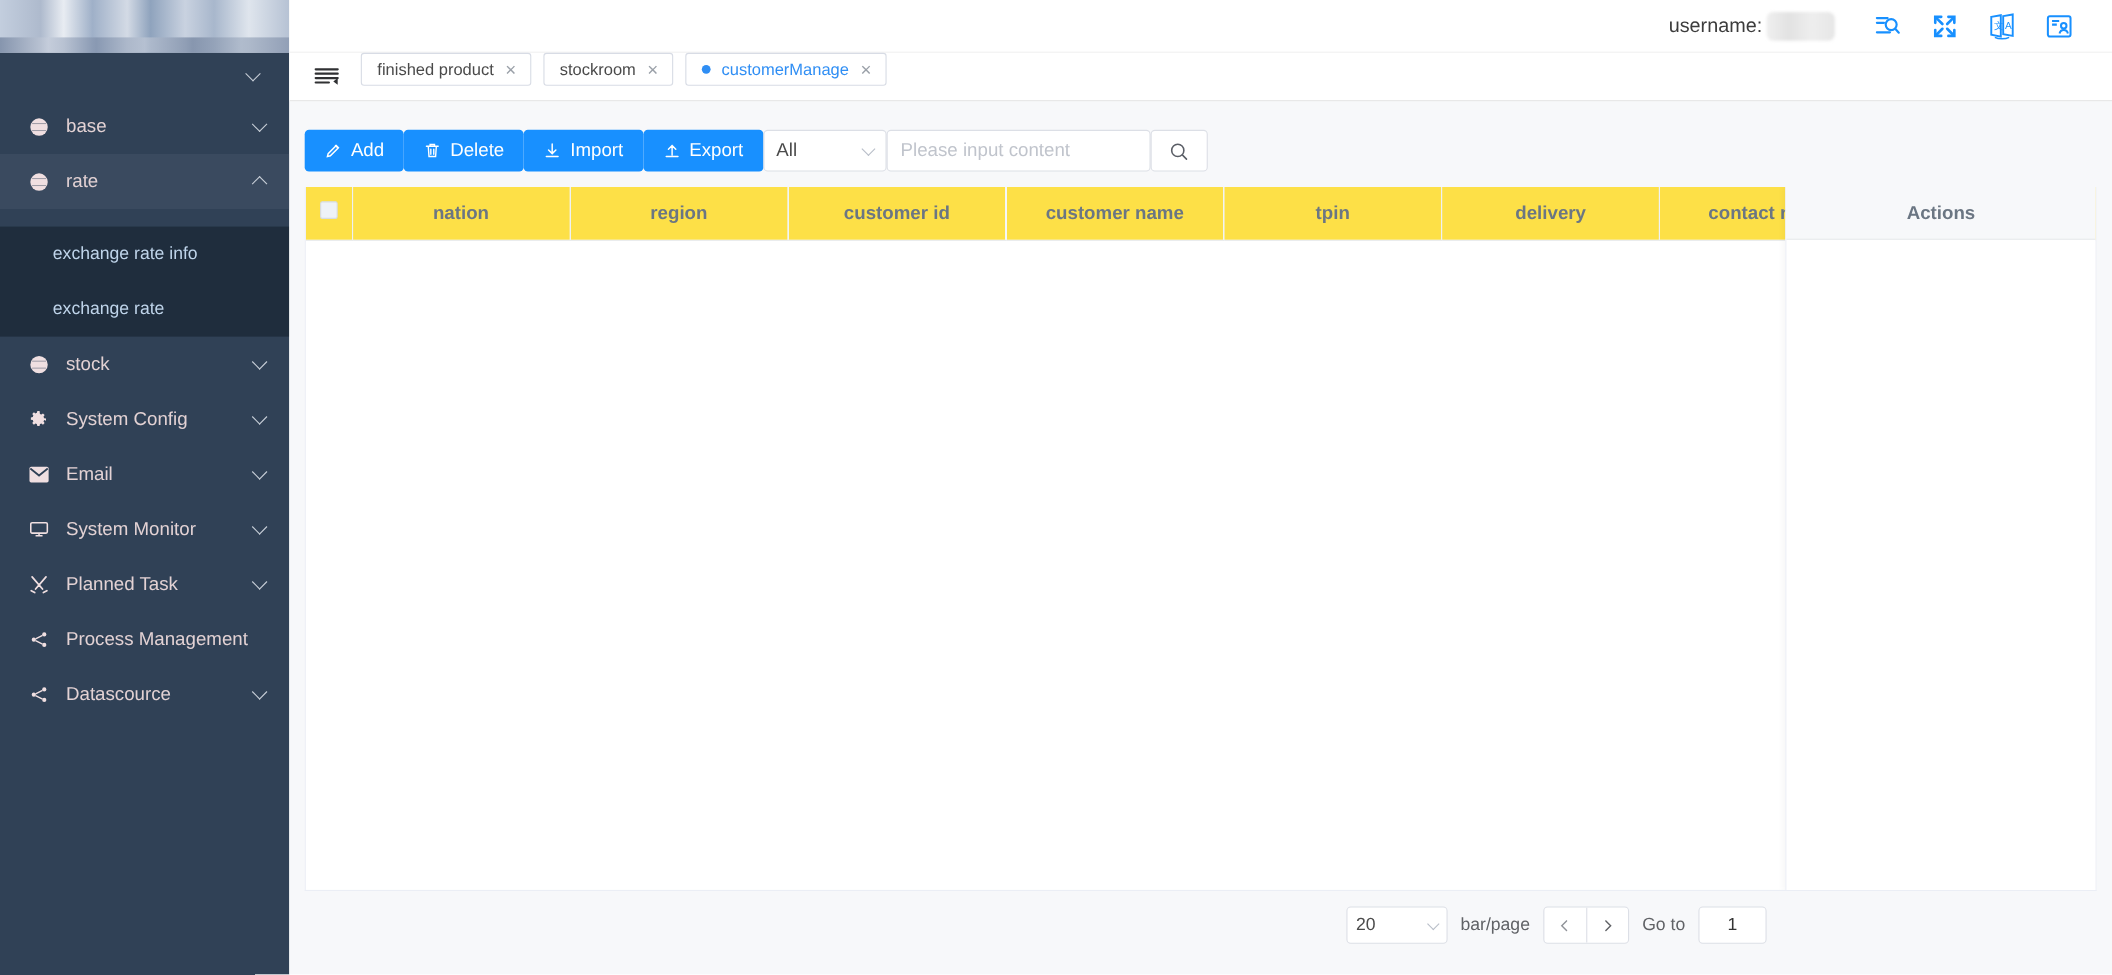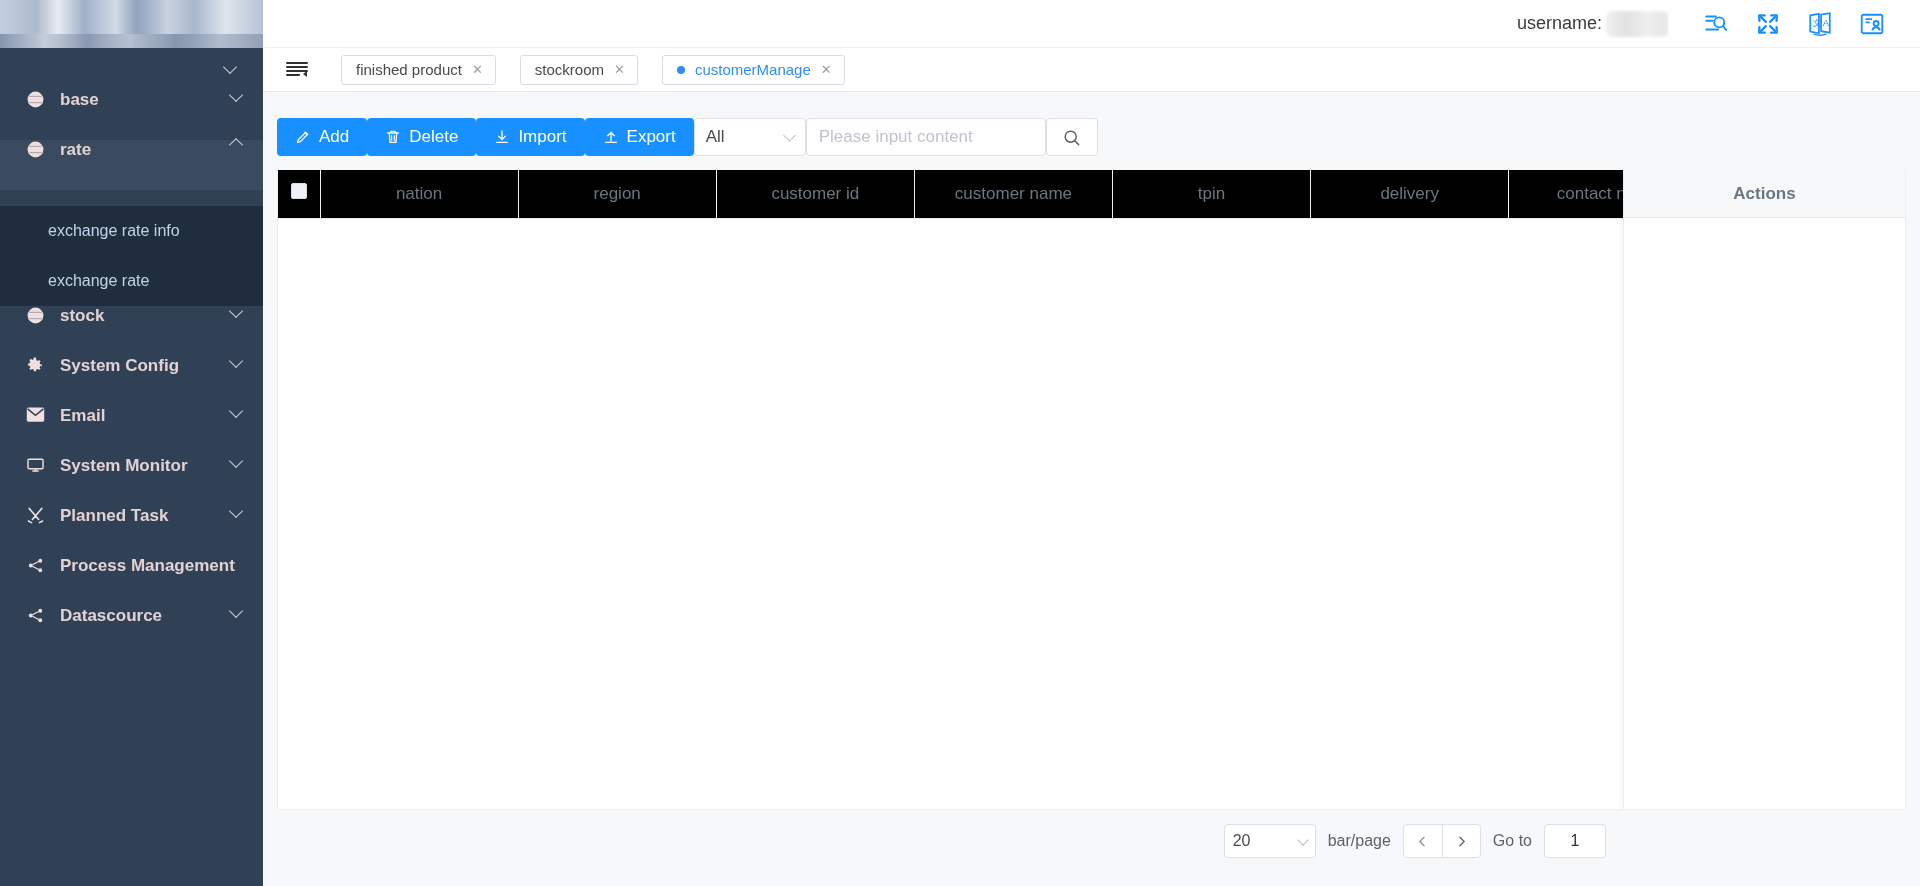--- a/index.html
+++ b/index.html
@@ -35,23 +35,23 @@
     height: 42px; display: flex; align-items: center; justify-content: flex-end;
     padding-right: 28px;
   }
   .chev {
     display:inline-block; width:10px; height:10px;
     border-right:1.6px solid #c8cfd8; border-bottom:1.6px solid #c8cfd8;
     transform: rotate(45deg); margin-bottom:4px;
   }
   .chev.up { transform: rotate(-135deg); margin-bottom:-3px; }
   .menu-item {
-    height: 50px; display: flex; align-items: flex-start;
+    height: 50px; display: flex; align-items: center;
     padding: 0 22px 0 26px; color: #e3d2d4; font-size: 17px;
-    cursor: pointer; position: relative; font-weight: bold;
+    cursor: pointer; position: relative;
   }
   .menu-item .mi-icon { width: 26px; flex:0 0 26px; display:flex; align-items:center; }
   .menu-item .mi-label { flex:1 1 auto; margin-left: 8px; white-space: nowrap; }
   .menu-item.active-parent { background: #3a4a5f; }
   .submenu { background: #1f2d3d; margin-top: 16px; }
   .submenu .sub-item {
     height: 50px; display:flex; align-items:center;
     padding-left: 48px; color: #bfd4ea; font-size: 16px; cursor:pointer;
   }
 
@@ -65,22 +65,22 @@
   }
   .username-wrap { display:flex; align-items:center; font-size:18px; color:#3c3c3c; margin-right: 22px;}
   .username-blur {
     width: 62px; height: 26px; margin-left:4px; border-radius:6px;
     background: linear-gradient(90deg,#efefef,#e2e2e2,#eeeeee,#e6e6e6);
     filter: blur(1.4px);
   }
   .top-icon { width: 52px; height:48px; display:flex; align-items:center; justify-content:center; cursor:pointer; }
 
   .tabbar {
-    height: 44px; background:#fff; display:flex; align-items:center;
-    padding-left: 14px; gap: 16px; border-bottom: 1px solid #e6e6e6;
+    height: 44px; background:#fff; display:flex; align-items:flex-start;
+    padding-left: 14px; gap: 3px; border-bottom: 1px solid #e6e6e6;
     position: relative;
   }
   .tab-toggle { width: 40px; height:44px; display:flex; align-items:center; justify-content:center; cursor:pointer;}
   .tab {
     height: 30px; display:inline-flex; align-items:center; gap:10px;
     padding: 0 12px 0 14px; margin-left: 8px;
     border: 1px solid #d8dce5; background:#fff; border-radius:3px;
     font-size: 15px; color: #4a4a4a; cursor:pointer; white-space:nowrap;
   }
   .tab .x { color:#9aa0a8; font-size:13px; line-height:1; }
@@ -107,21 +107,21 @@
   }
   .search-input::placeholder { color:#c0c4cc; }
   .icon-btn {
     height:38px; width:52px; border:1px solid #dcdfe6; border-radius:4px; background:#fff;
     display:flex; align-items:center; justify-content:center; cursor:pointer;
   }
 
   .table-card { background:#fff; border:1px solid #ebeef5; border-top:none; flex: 0 0 auto; height: 640px; position:relative; overflow:hidden; }
   table.grid { width: 100%; border-collapse: collapse; table-layout: fixed; }
   table.grid thead th {
-    background:#000000; height: 48px; font-size:17px; color:#6b7683; font-weight:normal;
+    background:#fde047; height: 48px; font-size:17px; color:#6b7683; font-weight:bold;
     border-bottom:1px solid #e8eaec; border-right:1px solid #edf0f3; text-align:center;
     white-space:nowrap; overflow:hidden;
   }
   table.grid thead th:last-child { border-right:none; }
   th.col-check { width: 42px; }
   .hdr-checkbox { width:16px; height:16px; border:1px solid #d6dce4; background:#eef2f7; border-radius:2px; display:inline-block; cursor:pointer;}
   .no-data { font-size:17px; color:#606266; padding: 24px 0 0 28px; }
   .actions-col {
     position:absolute; top:0; right:0; width: 282px; height: 640px;
     background:#fff; border-left:1px solid #ebeef5;

